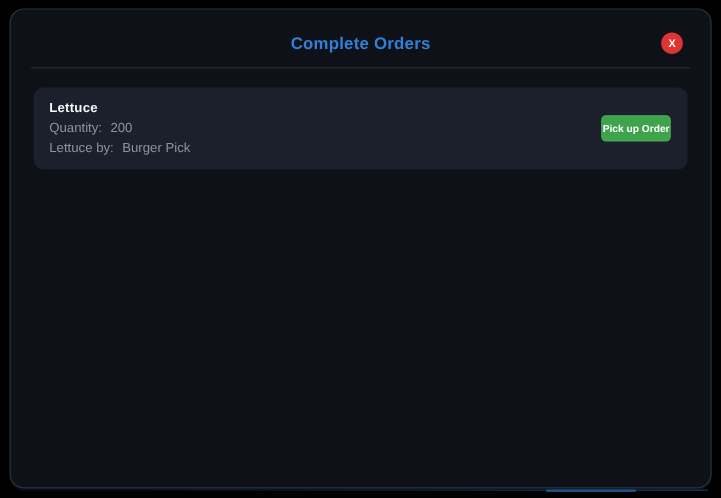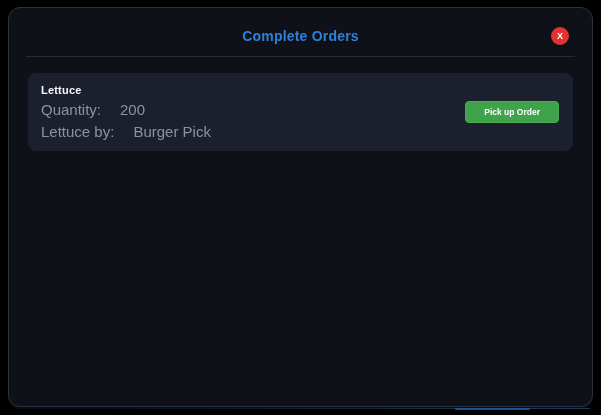--- a/index.html
+++ b/index.html
@@ -71,32 +71,32 @@
   .order-info { display: flex; flex-direction: column; }
   .order-name {
     color: #f5f6f8;
     font-size: 11px;
     font-weight: bold;
     letter-spacing: 0.2px;
   }
   .order-line {
     margin-top: 5px;
     color: #8d939d;
-    font-size: 15px;
+    font-size: 11px;
     display: flex;
-    gap: 19px;
+    gap: 7px;
   }
   .pickup-btn {
     background: #3fa34c;
     border: 1px solid #49ad55;
     border-radius: 4px;
     color: #ffffff;
     font-weight: bold;
     font-size: 8.5px;
-    padding: 5px 18px;
+    padding: 5px 0;
     cursor: pointer;
     font-family: "Liberation Sans", sans-serif;
     white-space: nowrap;
   }
 
   .bottom-line {
     position: absolute;
     left: 90px; top: 408px;
     width: 500px; height: 1px;
     background: linear-gradient(90deg,

